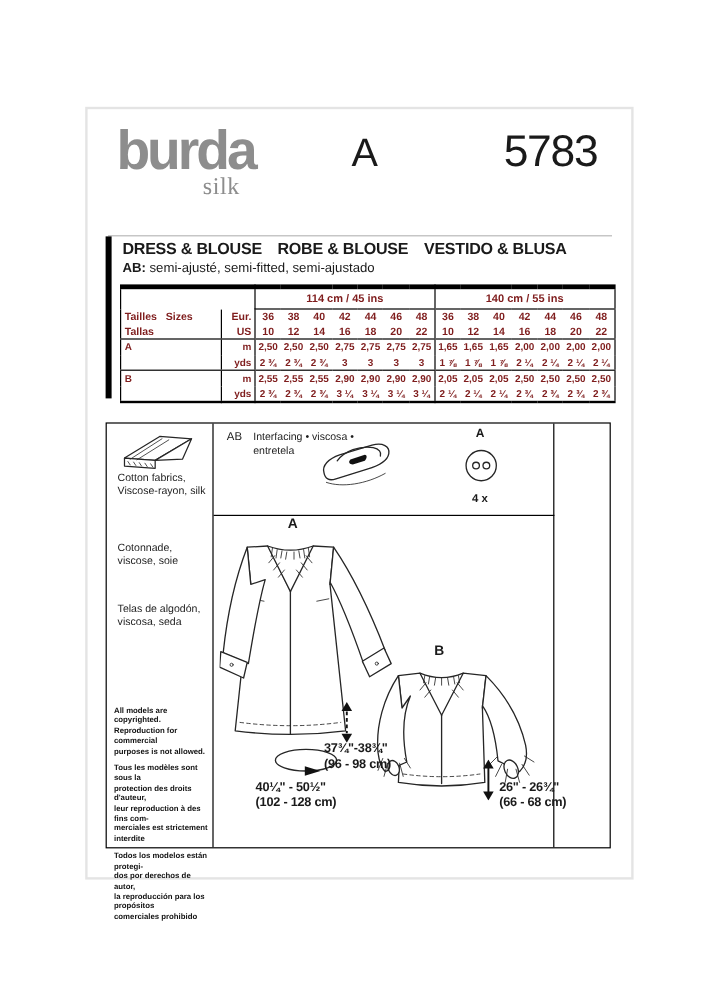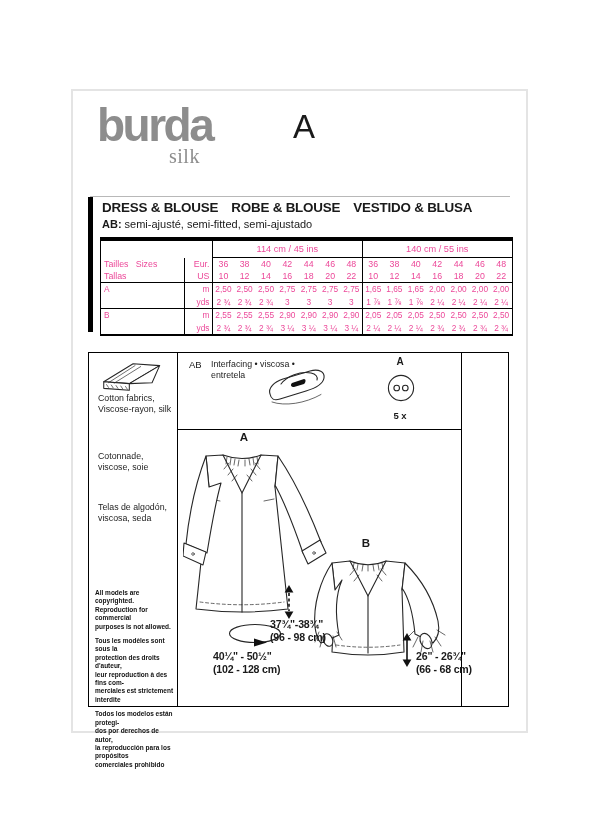--- a/index.html
+++ b/index.html
@@ -17,21 +17,21 @@
   #pattern-number{left:408px;top:108px;width:90px;text-align:right;font-size:37px;letter-spacing:-1px;line-height:36px;}
   #header-rule{left:90px;top:196px;width:420px;height:1px;background:#b8b8b8;}
   
   #title-row{left:102px;top:200px;width:410px;font-size:13.4px;font-weight:bold;letter-spacing:-.2px;white-space:nowrap;}
   #title-row span{margin-right:13px;}
   #fit-row{left:102px;top:218px;width:410px;font-size:11px;}
   #fit-row b{margin-right:3px;}
   #spine-bar{left:88px;top:197px;width:5px;height:135px;background:#000;}
   
   #yardage-wrap{left:100px;top:237px;width:412px;}
-  #yardage{border-collapse:collapse;table-layout:fixed;width:412px;color:#ec4899;font-weight:normal;
+  #yardage{border-collapse:collapse;table-layout:fixed;width:412px;color:#7f1d1d;font-weight:bold;
            border:1.2px solid #000;border-top:4px solid #000;border-bottom:2.4px solid #000;}
   #yardage td{padding:0;text-align:center;white-space:nowrap;overflow:hidden;}
   #yardage tr.rh td{height:16px;font-size:9.2px;}
   #yardage tr.rs td{height:12px;font-size:8.8px;}
   #yardage tr.rv td{height:12.5px;font-size:8.3px;}
   #yardage td.lab{text-align:left;padding-left:3px;}
   #yardage td.vlabel{font-size:9.5px;vertical-align:top;padding-top:1px;}
   #yardage td.unit{text-align:right;padding-right:2.5px;font-size:8.2px;}
   #yardage td.vl{border-left:1.1px solid #000;}
   #yardage tr.hb td{border-bottom:1.1px solid #000;}
@@ -75,20 +75,21 @@
 
 <div id="sheet">
 
   <div class="abs" id="card"></div>
 
   <div class="abs" id="brand">
     <div id="brand-main">burda</div>
     <div id="brand-sub">silk</div>
   </div>
   <div class="abs" id="view-letter">A</div>
+  <div class="abs" id="pattern-number">5783</div>
   <div class="abs" id="header-rule"></div>
 
   <div class="abs" id="title-row">
     <span>DRESS &amp; BLOUSE</span><span>ROBE &amp; BLOUSE</span><span>VESTIDO &amp; BLUSA</span>
   </div>
   <div class="abs" id="fit-row">
     <b>AB:</b><span>semi-ajusté, semi-fitted, semi-ajustado</span>
   </div>
   <div class="abs" id="spine-bar"></div>
 
@@ -268,21 +269,21 @@
       <path class="sk" d="M14,17 C20,9 33,4 44,6 C49,7 51,10 50,13"></path>
       <path d="M25,16 L37,12 C39,12 39,15 37,17 L27,20 C24,20 23,18 25,16 Z" fill="#111" stroke="none"></path>
       <path class="sk thin" d="M5,35 C18,39.5 38,36.5 54,27.5"></path>
     </svg>
     <div class="abs" id="btn-view">A</div>
     <svg class="abs" style="left:297px;top:20px;" width="30" height="30" viewBox="0 0 30 30">
       <circle class="sk" cx="15" cy="15" r="12.6" stroke-width="1.5"></circle>
       <circle class="sk" cx="10.7" cy="15" r="2.8"></circle>
       <circle class="sk" cx="19.3" cy="15" r="2.8"></circle>
     </svg>
-    <div class="abs" id="btn-qty">5 x</div>
+    <div class="abs" id="btn-qty">4 x</div>
 
     <div class="abs view-label" id="label-a">A</div>
     <div class="abs view-label" id="label-b">B</div>
 
     <svg class="abs" style="left:94px;top:94px;" width="152" height="176" viewBox="0 0 152 176">
       <path class="skf" d="M23,9 L40,8 Q59,15 78,8 L95,9 L92,40 L105,162 Q59,168 13,162 L26,40 Z"></path>
       <path class="sk" d="M40,8 L59,46 L78,8"></path>
       <path class="sk" d="M59,46 L59,165"></path>
       <path class="sk thin dash" d="M17,155 Q59,160.5 101,155"></path>
       <path class="sk thin" d="M27,52 L37,54 M91,52 L81,54"></path>

